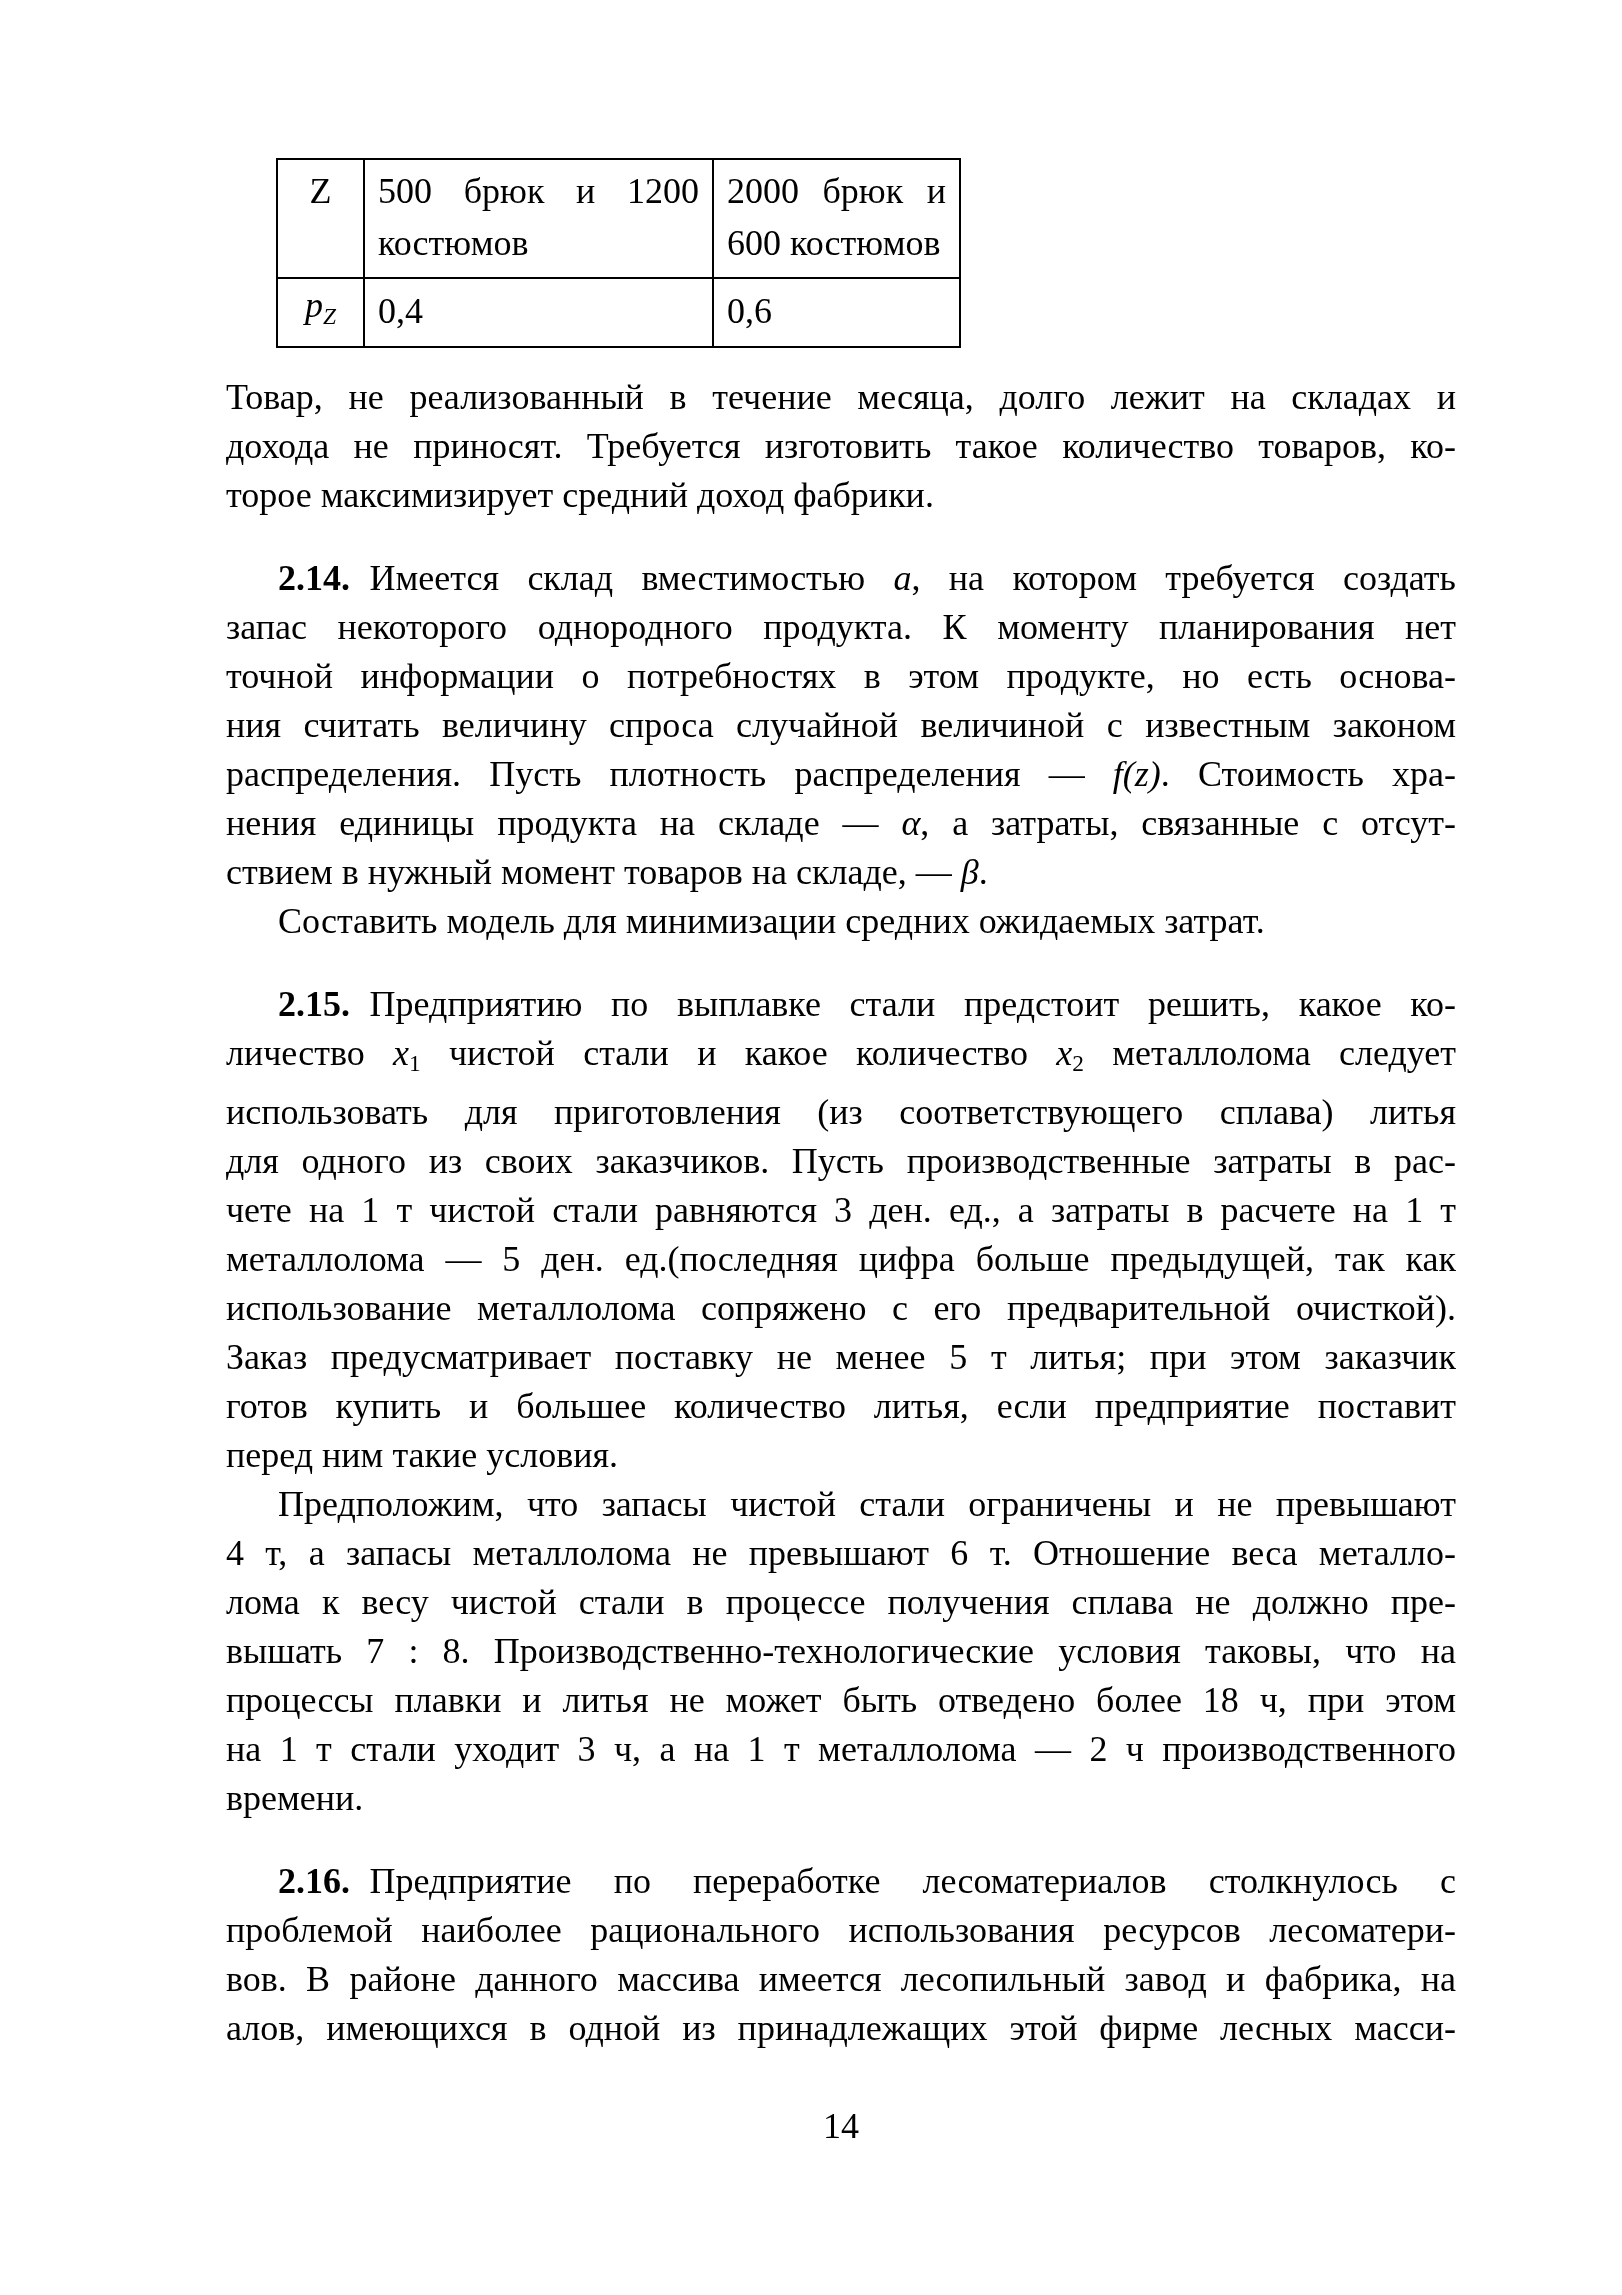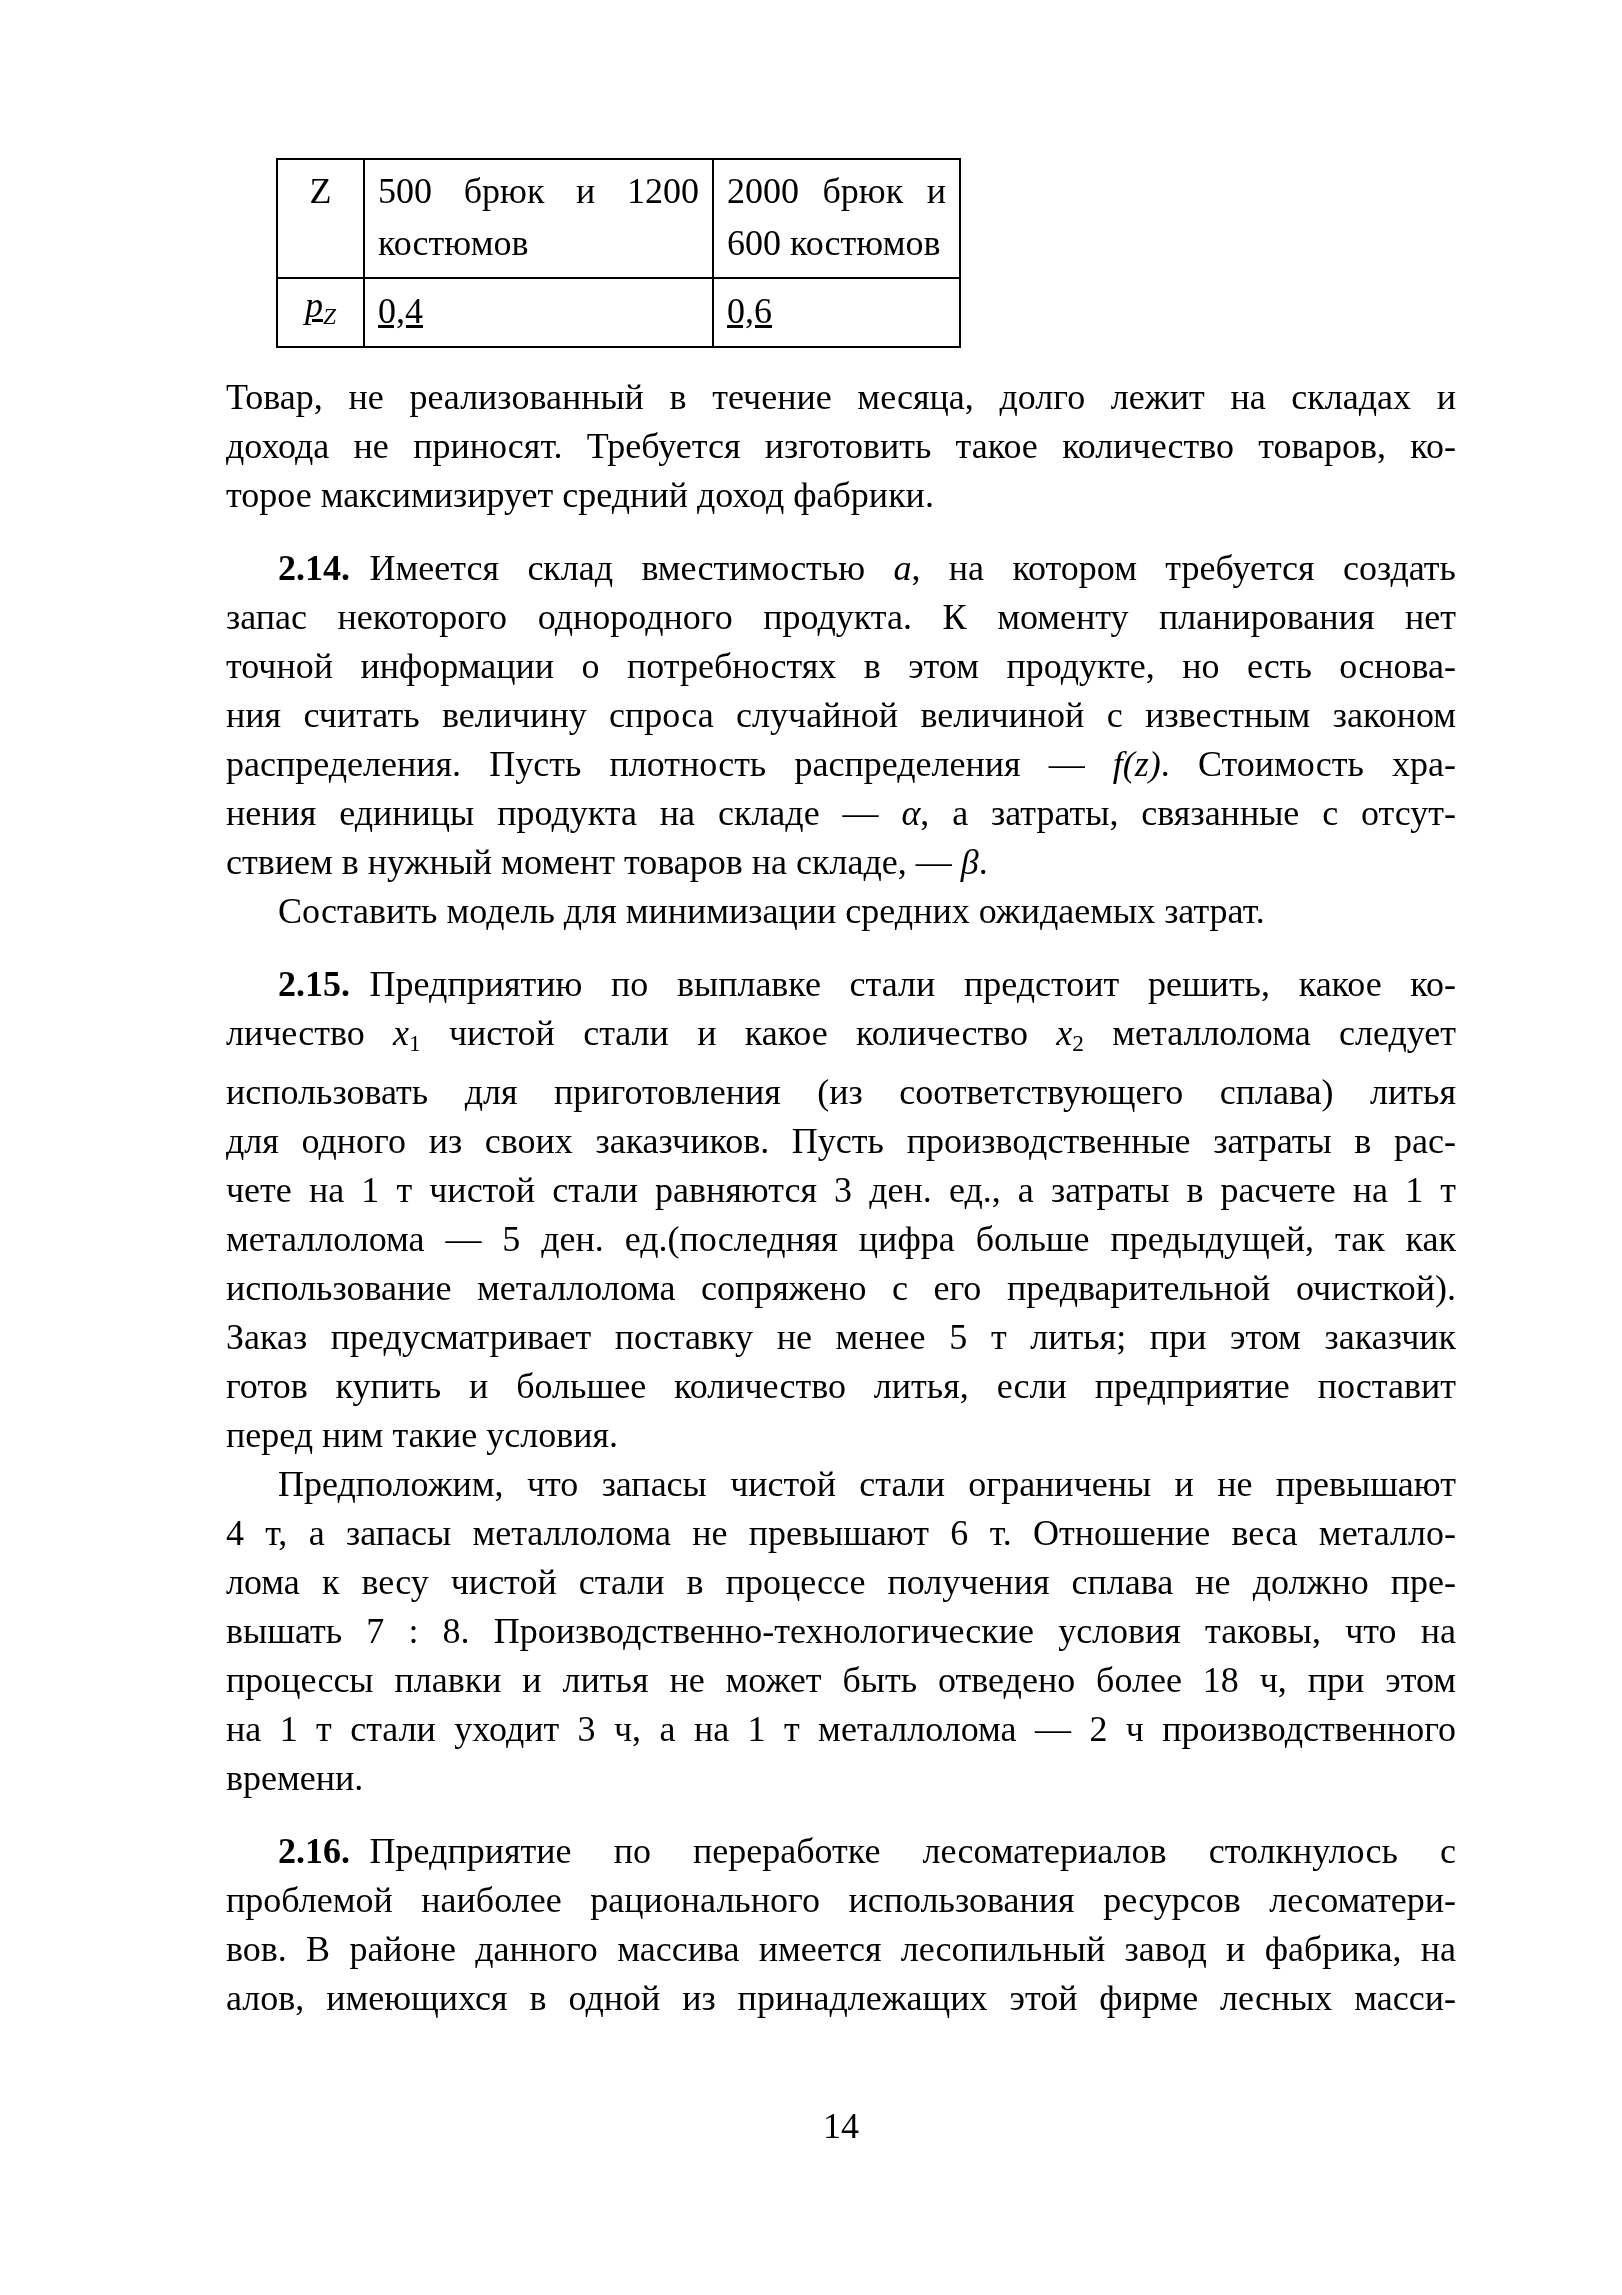--- a/index.html
+++ b/index.html
@@ -29,24 +29,24 @@
     border: 2.6px solid #000;
     font-size: 36px;
     vertical-align: middle;
     padding: 5.2px 13px 7.9px 13px;
   }
   td.colZ { width: 59px; text-align: center; }
   td.colA { width: 321px; border-radius: 24px; }
   td.colB { width: 219px; margin-top: 20px; }
   tr.r1 td { line-height: 52px; vertical-align: top; }
   tr.r1 td.just { text-align: justify; text-align-last: left; }
-  tr.r2 td { height: 43px; line-height: 43px; text-decoration: underline; }
+  tr.r2 td { height: 43px; line-height: 43px; }
   
   .para { margin: 0; }
-  .para.gap { margin-top: 24px; }
+  .para.gap { margin-top: 34px; }
   .line {
     font-size: 36px;
     line-height: 49px;
     text-align: justify;
     text-align-last: justify;
     white-space: normal;
   }
   .line.last { text-align-last: left; }
   .line.indent { text-indent: 52px; }
   .r-b { font-weight: bold; margin-right: 19.6px; }

